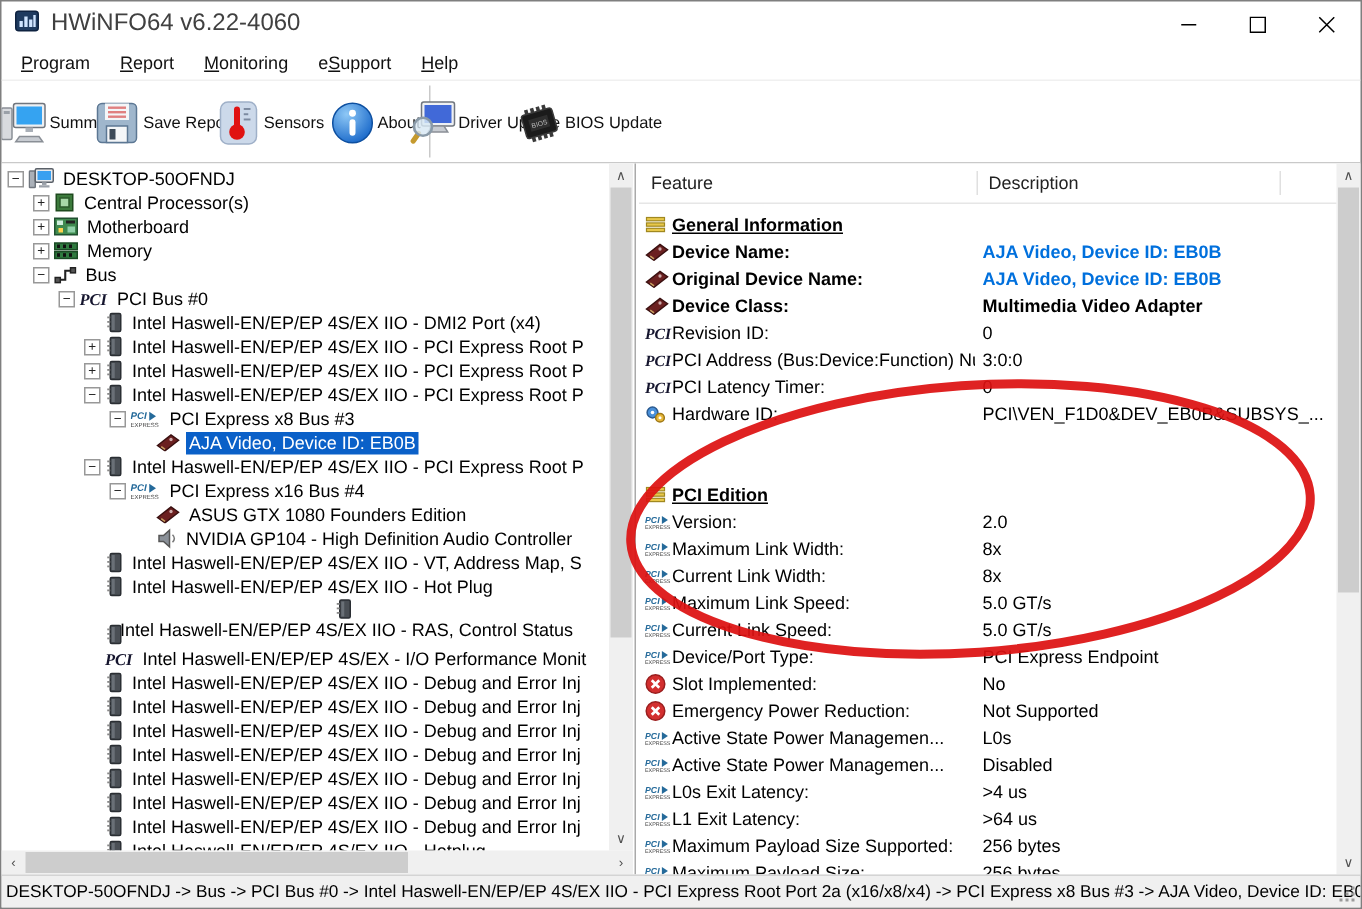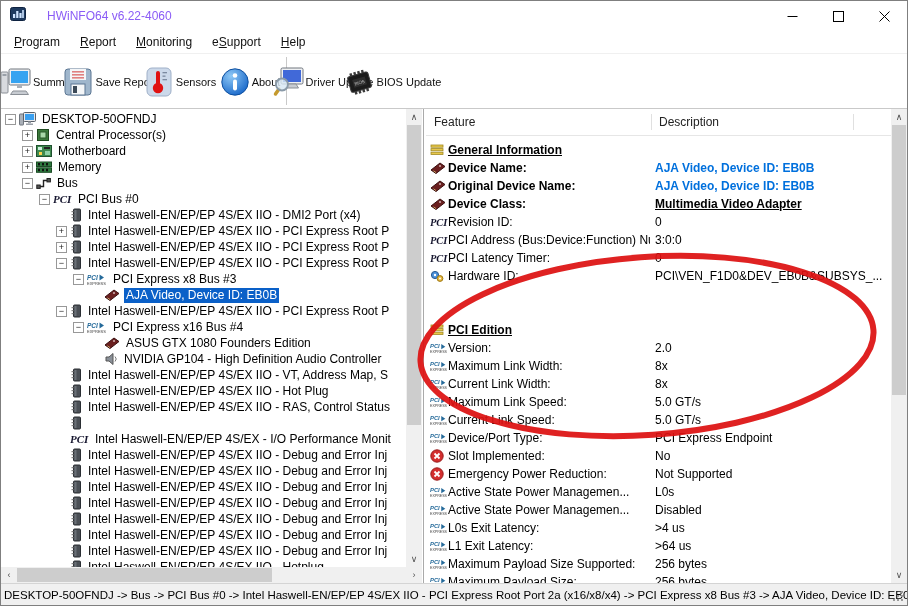--- a/index.html
+++ b/index.html
@@ -3,21 +3,21 @@
 <meta charset="utf-8">
 <style>
   * { box-sizing: border-box; }
   html,body { margin:0; padding:0; background:#d4d4d4; }
   .window { position:relative; width:908px; height:606px; background:#fff;
             border:1px solid #7f7f7f; font-family:"Liberation Sans",sans-serif;
             overflow:hidden; }
 
   
   .titlebar { height:30px; display:flex; align-items:center; padding-left:9px; }
-  .title { font-size:12px; color:#8b5cf6; margin-left:21px; }
+  .title { font-size:16px; color:#404040; margin-left:8px; }
   .win-controls { margin-left:auto; display:flex; align-self:stretch; }
   .win-btn { width:46px; display:flex; align-items:center; justify-content:center; }
 
   
   .menubar { height:22px; display:flex; align-items:center; padding-left:3px; font-size:12px; color:#111; }
   .menu-item { padding:2px 10px;text-align:right; }
   .mkey { text-decoration:underline; }
 
   
   .toolbar { height:56px; border-top:1px solid #f0f0f0; border-bottom:1px solid #c9c9c9;
@@ -58,21 +58,21 @@
   .hdiv { position:absolute; top:5px; bottom:5px; width:1px; background:#e0e0e0; }
   .dbody { position:absolute; left:0; right:16px; top:27px; bottom:0; overflow:hidden; padding-top:5px; }
   .drow { height:18px; display:flex; align-items:center; font-size:12px; color:#000; }
   .dspacer { height:36px; }
   .d-icon { width:22px; padding-left:4px; flex:none; display:flex; align-items:center; }
   .d-feature { width:202px; flex:none; overflow:hidden; white-space:nowrap; }
   .d-feature.b { font-weight:bold; }
   .section .d-feature { font-weight:bold; text-decoration:underline; width:auto; }
   .d-desc { margin-left:5px; white-space:nowrap; }
   .d-desc.blue { color:var(--blue,#0070dd); font-weight:bold; }
-  .d-desc.bold { font-weight:bold;text-decoration:underline; }
+  .d-desc.bold { font-weight:bold; }
 
   
   .statusbar { position:absolute; left:0; right:0; bottom:0; height:22px; background:#f0f0f0;
                border-top:1px solid #d4d4d4; display:flex; align-items:center; font-size:11.5px;
                color:#000; padding:0 16px 0 3px; white-space:nowrap; overflow:hidden; }
   .grip { position:absolute; right:3px; bottom:3px; width:12px; height:12px; }
   .grip::after { content:""; position:absolute; right:1px; bottom:1px; width:2px; height:2px;
                  background:#9a9a9a;
                  box-shadow:-4px 0 #9a9a9a,-8px 0 #9a9a9a,0 -4px #9a9a9a,-4px -4px #9a9a9a,0 -8px #9a9a9a; }
 
@@ -445,21 +445,21 @@
                 <rect x="4.5" y="2" width="2" height="10" fill="#6a7077"></rect>
                 <g fill="#888">
                   <rect x="1.5" y="3" width="2" height="1.2"></rect>
                   <rect x="1.5" y="6" width="2" height="1.2"></rect>
                   <rect x="1.5" y="9" width="2" height="1.2"></rect>
                 </g>
               </svg>
             </span>
             <span class="tree-label">Intel Haswell-EN/EP/EP 4S/EX IIO - Hot Plug</span>
           </div>
-          <div class="tree-row" style="padding-left: 55px;">
+          <div class="tree-row" style="padding-left: 55px; flex-direction: column;">
             <span class="exp-sp"></span>
             <span class="tree-icon">
               <svg width="12" height="14" viewBox="0 0 12 14">
                 <rect x="3.5" y="1" width="7" height="12" rx="1" fill="#4a4f55" stroke="#2a2e33"></rect>
                 <rect x="4.5" y="2" width="2" height="10" fill="#6a7077"></rect>
                 <g fill="#888">
                   <rect x="1.5" y="3" width="2" height="1.2"></rect>
                   <rect x="1.5" y="6" width="2" height="1.2"></rect>
                   <rect x="1.5" y="9" width="2" height="1.2"></rect>
                 </g>

